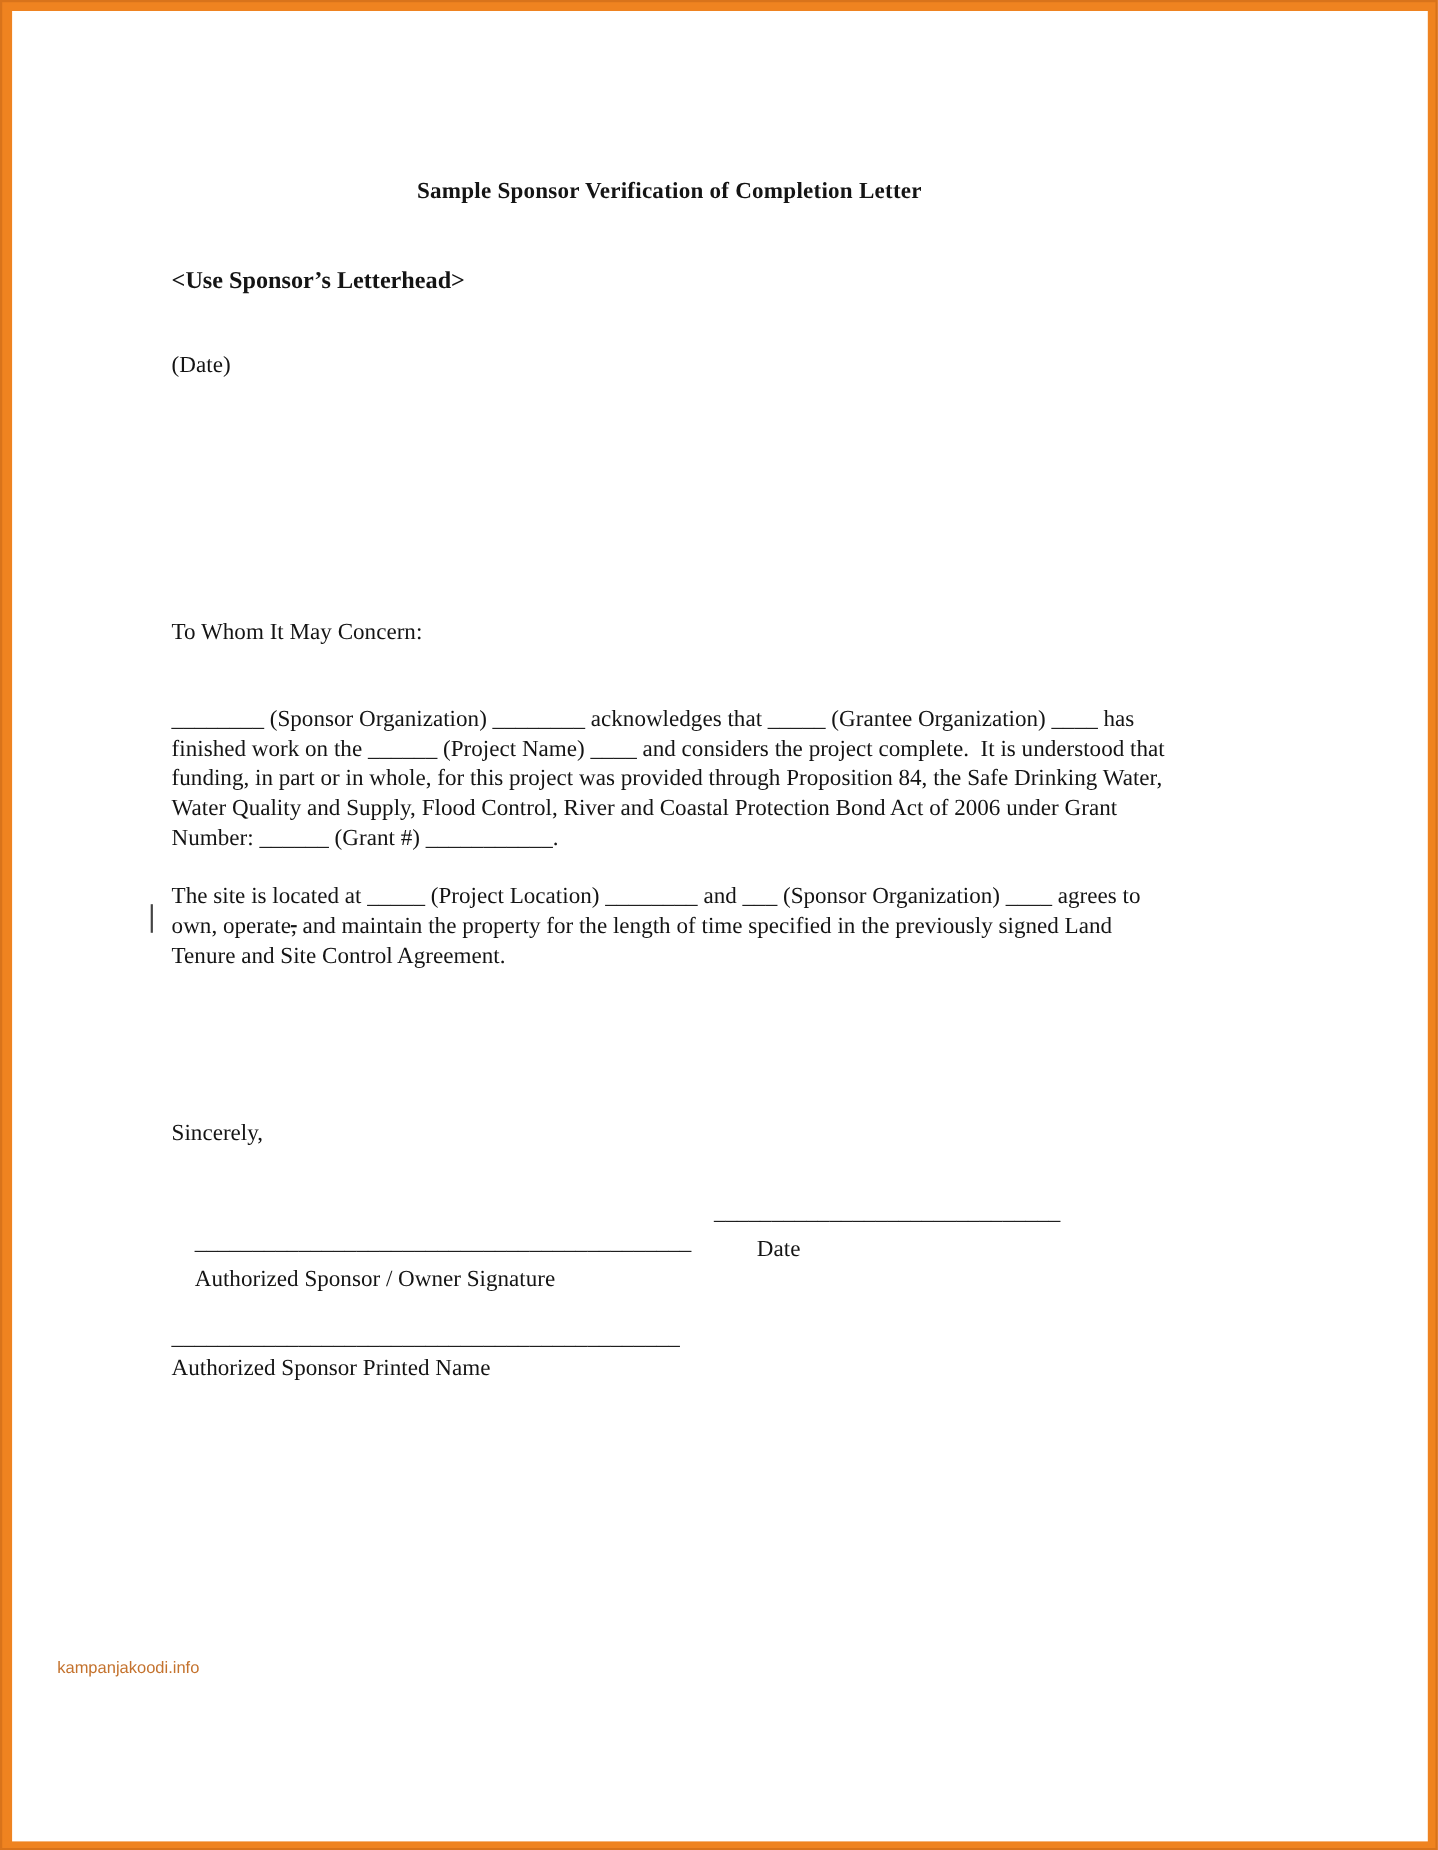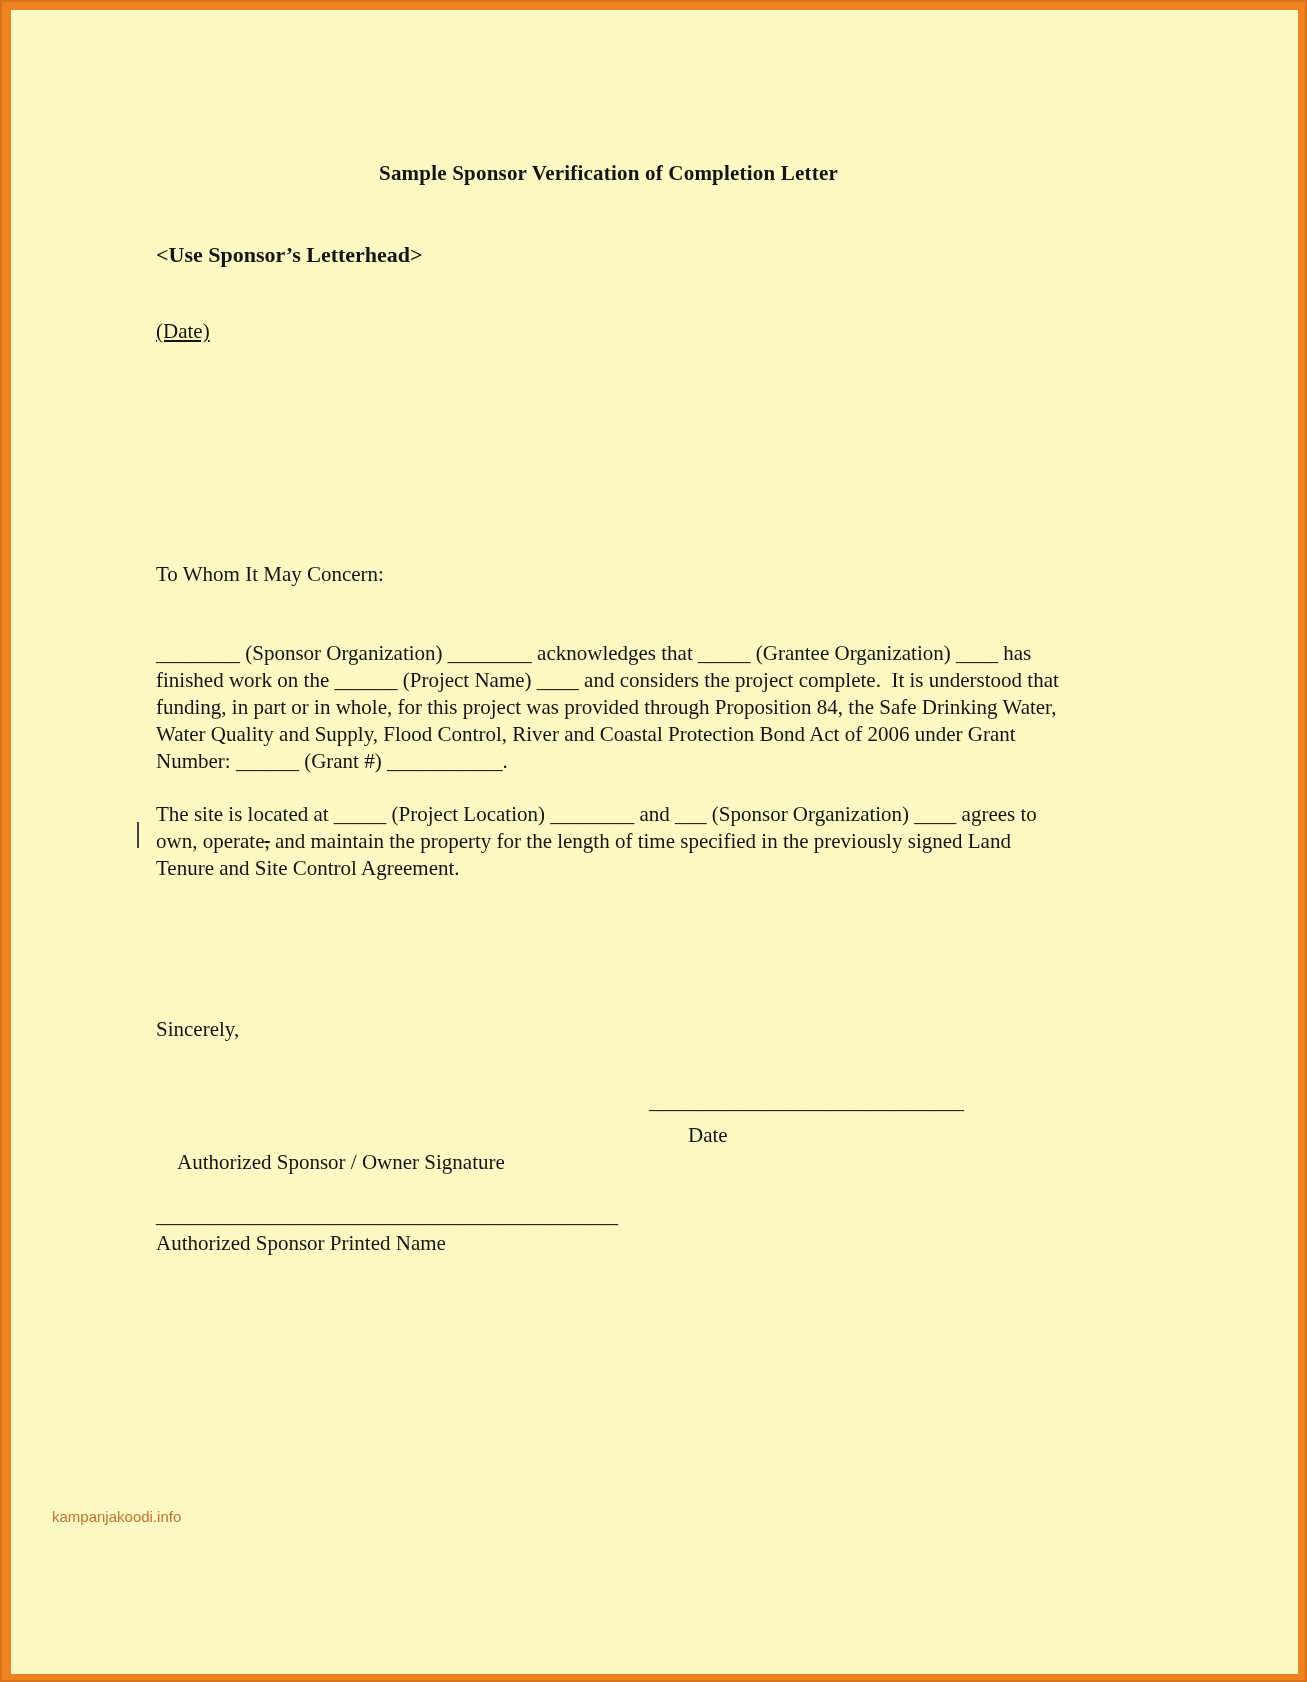--- a/index.html
+++ b/index.html
@@ -14,21 +14,21 @@
     box-sizing: border-box;
     border: 2px solid #d8731b;
     font-family: "Liberation Serif", "DejaVu Serif", serif;
   }
   .page {
     position: absolute;
     left: 9px;
     top: 8px;
     width: 1287px;
     height: 1664px;
-    background: #fef9c3;
+    background: #ffffff;
     color: #141414;
   }
   .abs { position: absolute; }
   .txt {
     font-size: 21px;
     line-height: 27px;
     white-space: pre-wrap;
   }
   .title {
     left: 145px;
@@ -38,21 +38,21 @@
     font-weight: bold;
     font-size: 21px;
     letter-spacing: 0.2px;
   }
   .letterhead {
     left: 145px;
     top: 231px;
     font-weight: bold;
     font-size: 22px;
   }
-  .dateline { left: 145px; top: 308px; text-decoration: underline; }
+  .dateline { left: 145px; top: 308px; }
   .address  { left: 145px; top: 388px; }
   .address .line { display: block; }
   .address sup { font-size: 13px; line-height: 0; }
   .salutation { left: 145px; top: 551px; }
   .para1 { left: 145px; top: 630px; width: 906px; }
   .para2 { left: 145px; top: 791px; width: 906px; }
   .strike { text-decoration: line-through; }
   .changebar {
     left: 126px;
     top: 812px;
@@ -92,20 +92,21 @@
 
   <div class="abs txt para1">________ (Sponsor Organization) ________ acknowledges that _____ (Grantee Organization) ____ has finished work on the ______ (Project Name) ____ and considers the project complete.  It is understood that funding, in part or in whole, for this project was provided through Proposition 84, the Safe Drinking Water, Water Quality and Supply, Flood Control, River and Coastal Protection Bond Act of 2006 under Grant Number: ______ (Grant #) ___________.</div>
 
   <div class="abs changebar"></div>
 
   <div class="abs txt para2"><span>The site is located at _____ (Project Location) ________ and ___ (Sponsor Organization) ____ agrees to own, operate</span><span class="strike">,</span><span> and maintain the property for the length of time specified in the previously signed Land Tenure and Site Control Agreement.</span></div>
 
   <div class="abs txt closing">Sincerely,</div>
 
   <div class="abs txt sigrow1">
+    <span>___________________________________________</span>
     <span class="right">______________________________</span>
   </div>
 
   <div class="abs txt siglabels1">
     <span>Authorized Sponsor / Owner Signature</span>
     <span class="right">Date</span>
   </div>
 
   <div class="abs txt sigrow2">____________________________________________</div>
 

